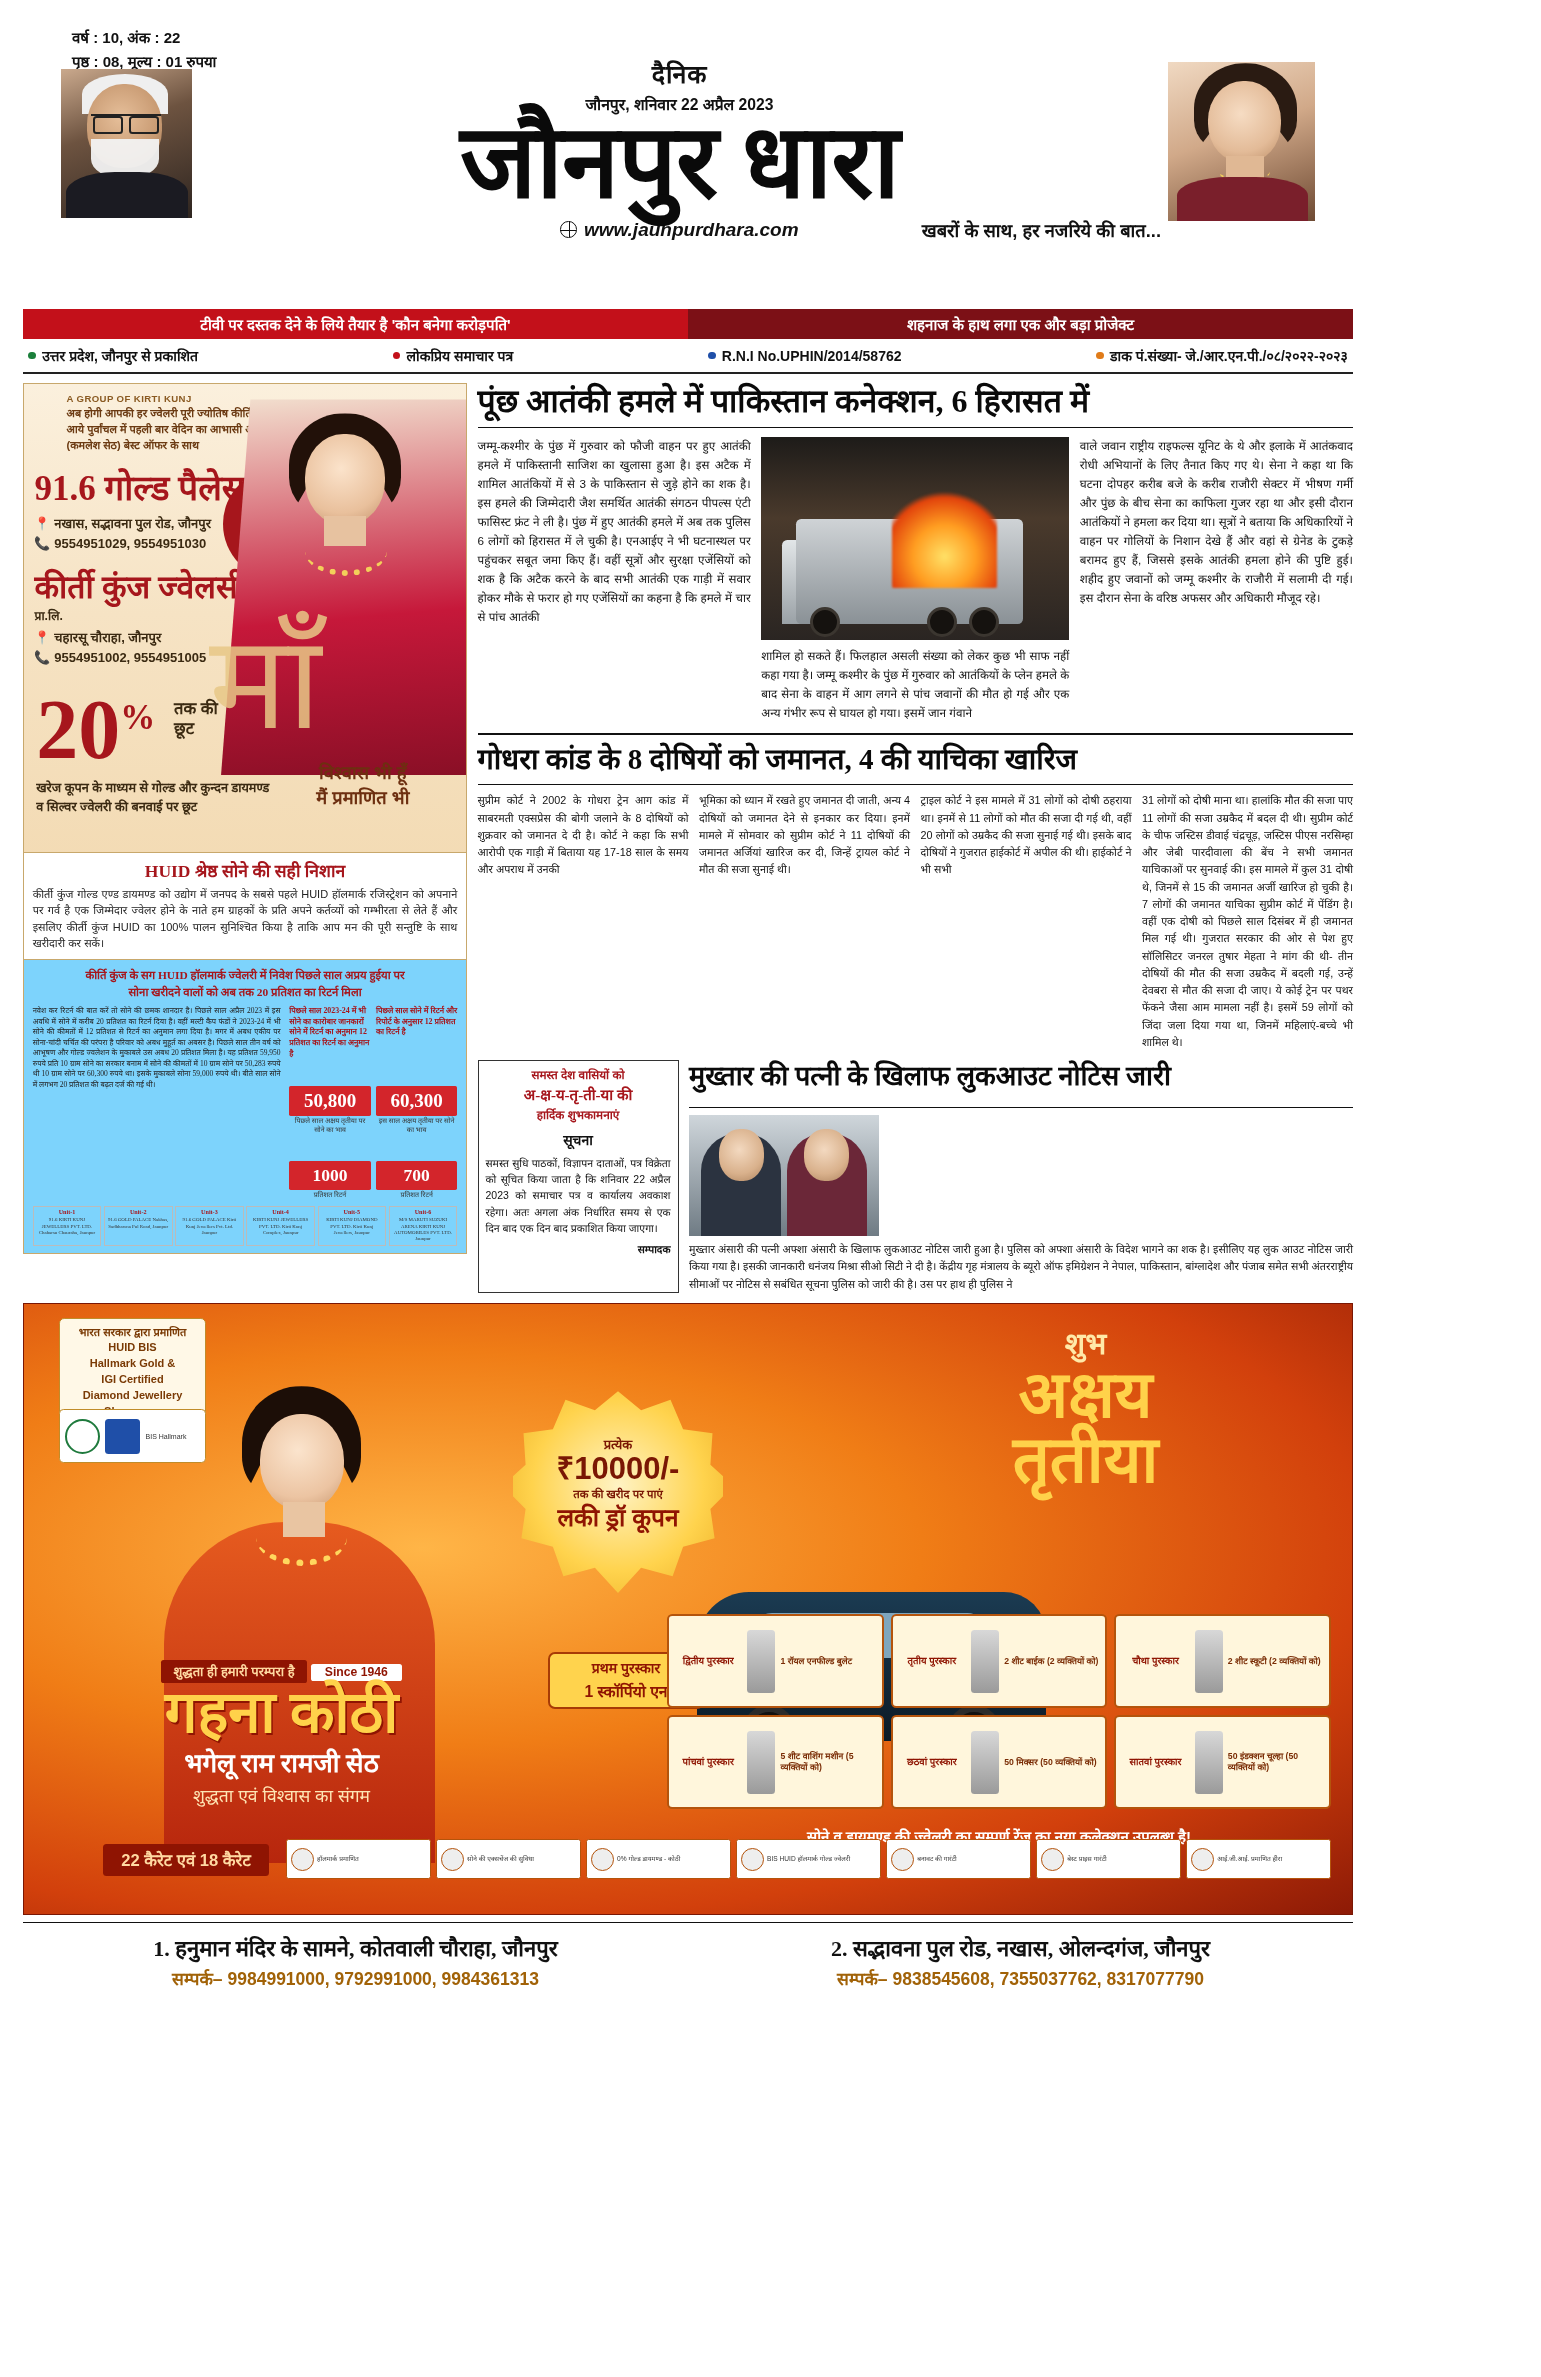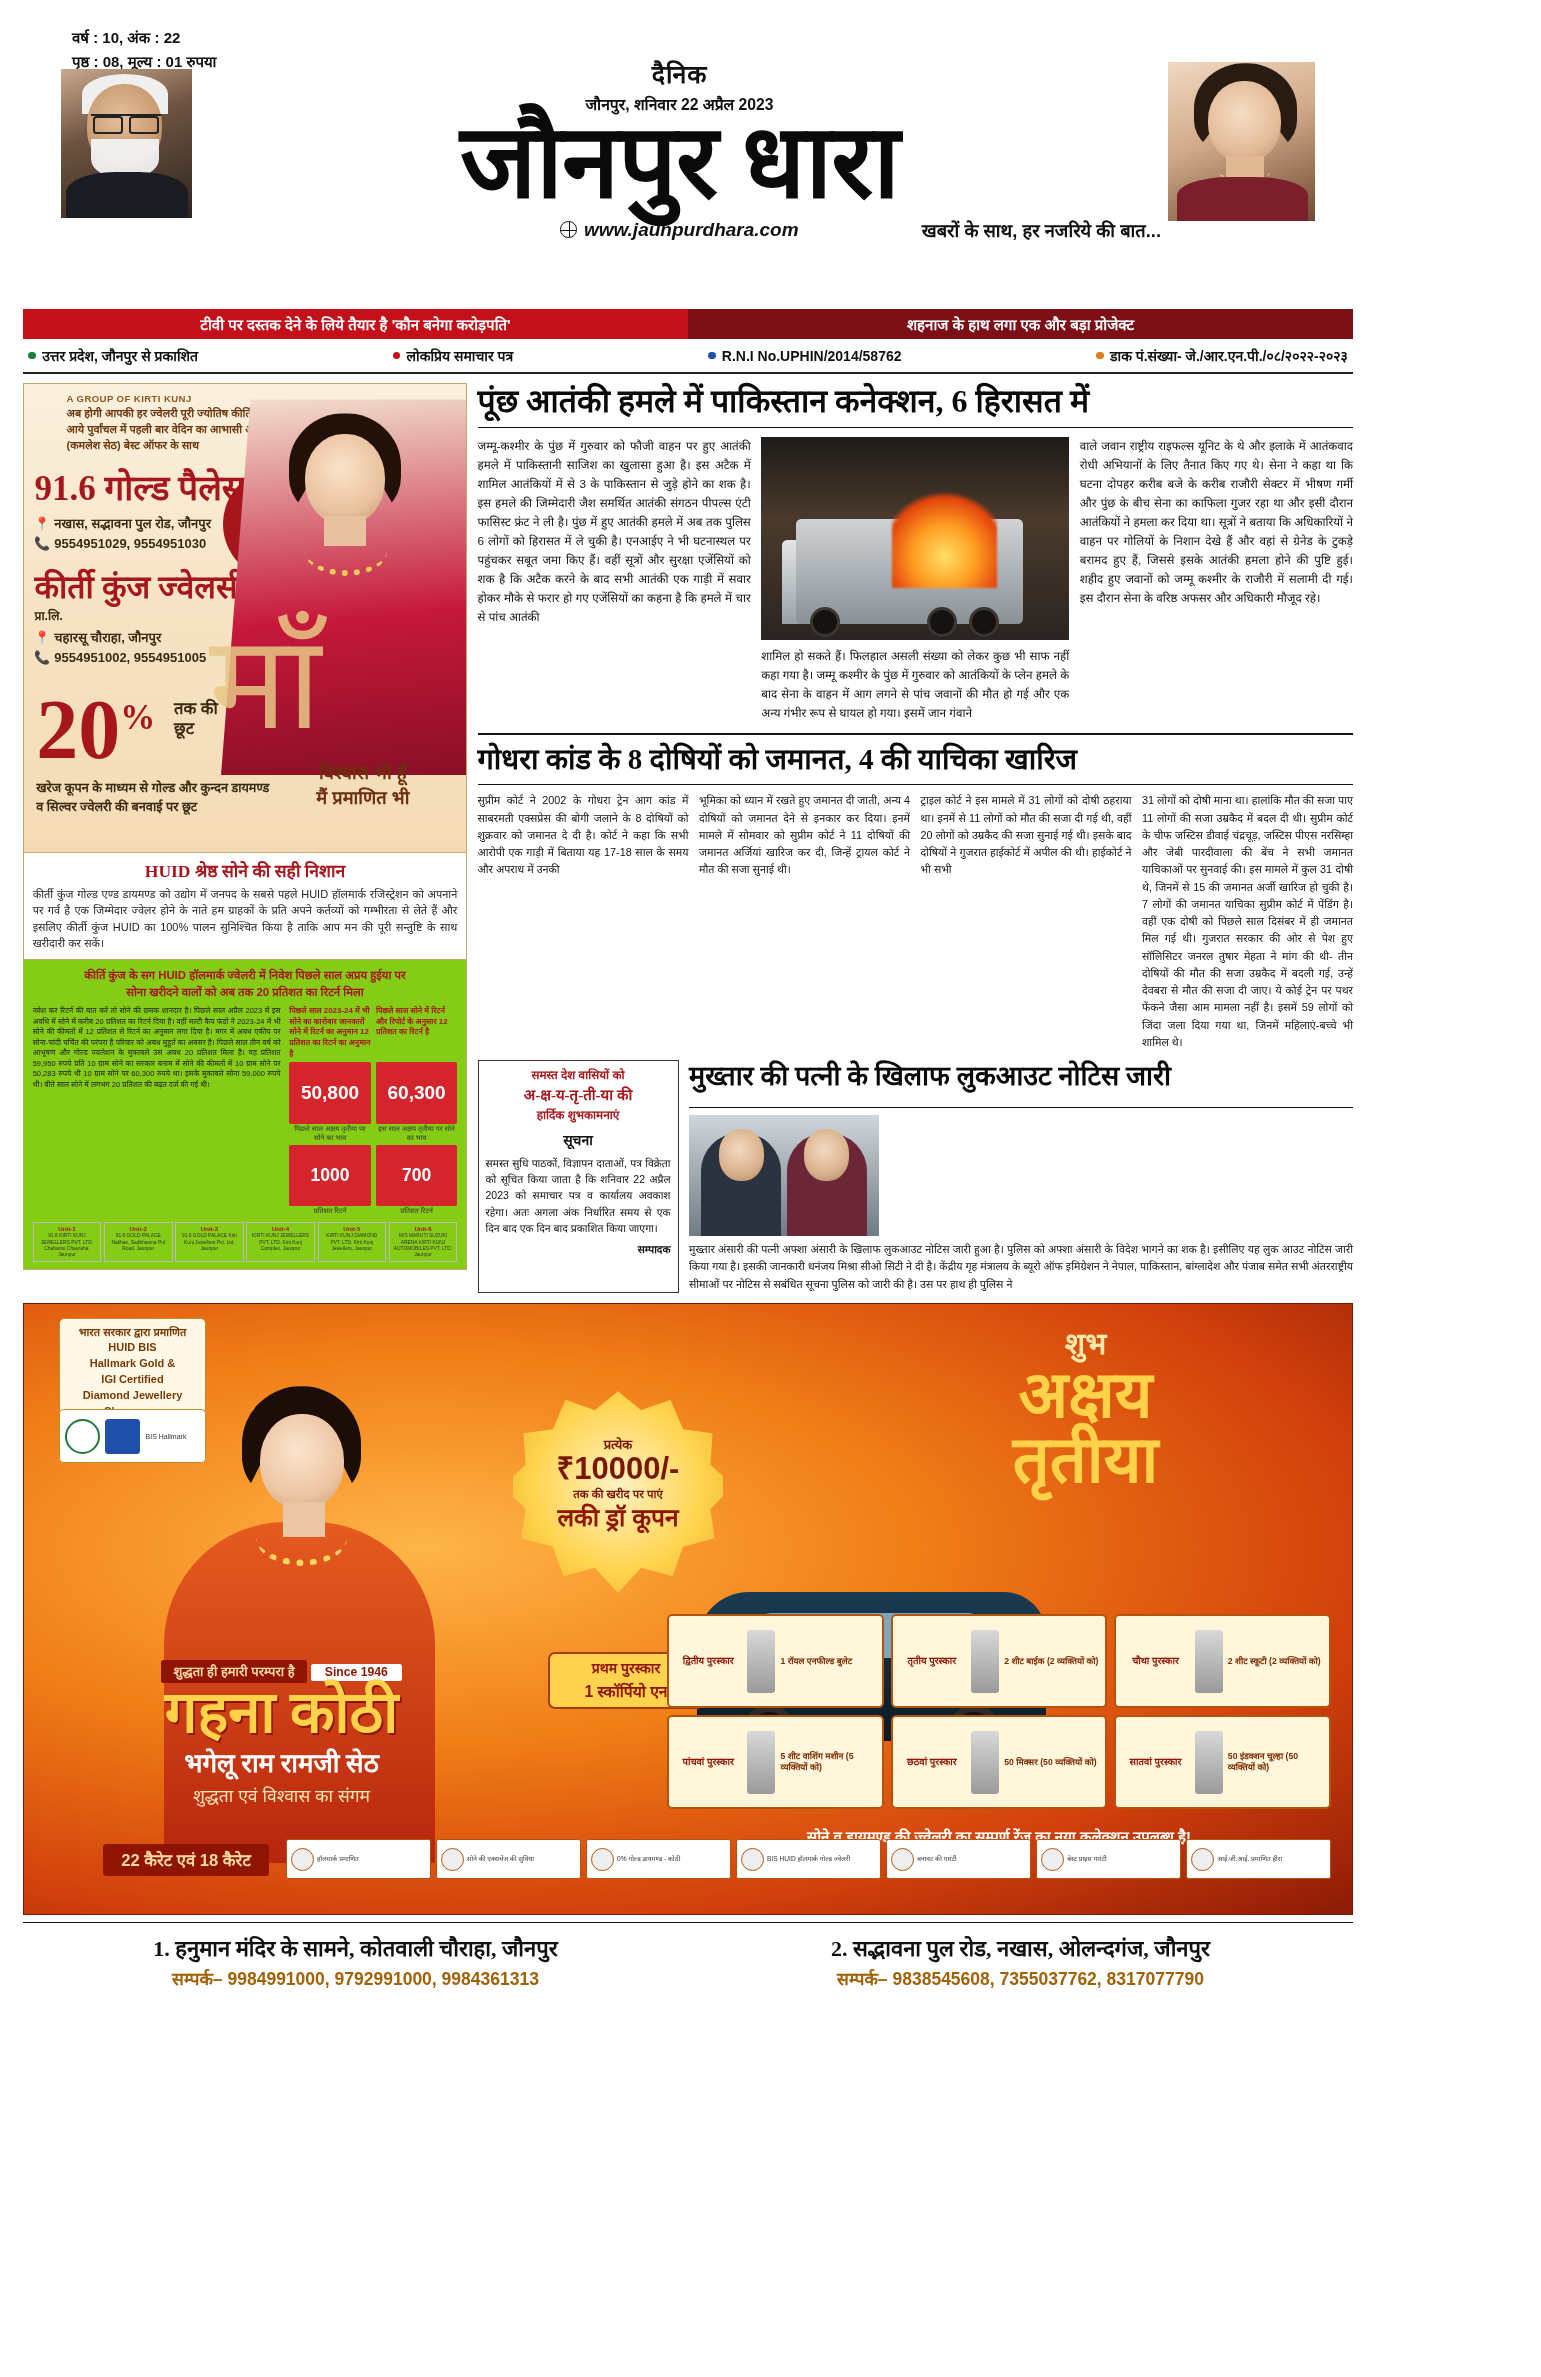--- a/index.html
+++ b/index.html
@@ -307,35 +307,36 @@
     padding:5.2px 8.7px 7px 8.7px;
   }
   .ak-huid .h1{
     text-align:center;color:#a6161c;font-size:17.5px;font-weight:bold;font-family:"Liberation Serif",serif;
   }
   .ak-huid .h2{ font-size:11px; line-height:1.5; margin-top:3.5px; color:#222; text-align:justify;}
 
   
   .huid-box{
     border:0.9px solid #c8a86c; border-top:0;
-    background:#84cc16;
+    background:#7dd3fc;
     padding:7px 8.7px;
+    font-family:Liberation Serif, serif;
   }
   .huid-box .red-line{
     color:#a6161c; font-size:11.4px; font-weight:bold; text-align:center; line-height:1.5;
   }
   .huid-flex{ display:flex; gap:8.7px; margin-top:5.2px; }
   .huid-para{ font-size:7.5px; line-height:1.4; text-align:justify; color:#222; flex:1; }
   .huid-rates{ width:168px; flex:0 0 168px; }
   .huid-rates .cap{ font-size:7.9px; line-height:1.35; color:#a6161c; font-weight:bold; display:flex; gap:5.2px;}
   .huid-rates .cap div{flex:1;}
   .rate-row{ display:flex; gap:5.2px; margin-top:2.6px; }
   .rate-chip{
     flex:1; text-align:center; color:#fff; font-weight:bold;
-    background:#d3252b; padding:20px 0; font-size:19px; border-radius:1.7px;
+    background:#d3252b; padding:4px 0; font-size:19px; border-radius:1.7px;margin-top:24px;
   }
   .rate-chip.small{ font-size:17.5px; background:#d3252b; }
   .rate-sub{ display:flex; gap:5.2px; font-size:7px; color:#333; text-align:center; }
   .rate-sub div{flex:1;}
   .huid-units{
     display:flex; gap:2.6px; margin-top:7px;
   }
   .unit{
     flex:1; border:0.9px solid #bbb; padding:2.6px; font-size:4.9px; line-height:1.3; text-align:center; color:#333;
   }

